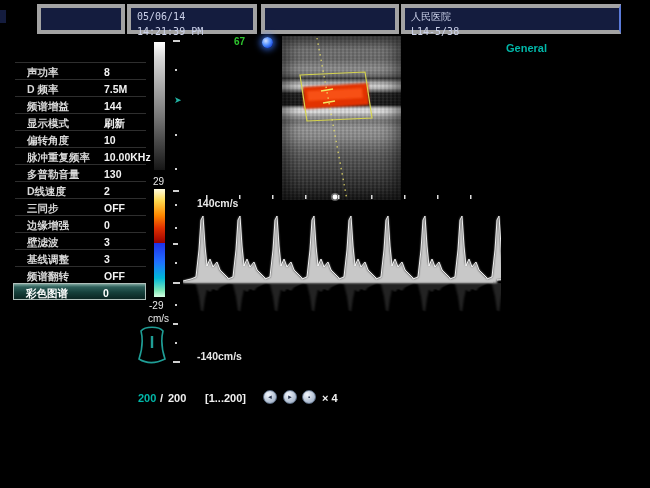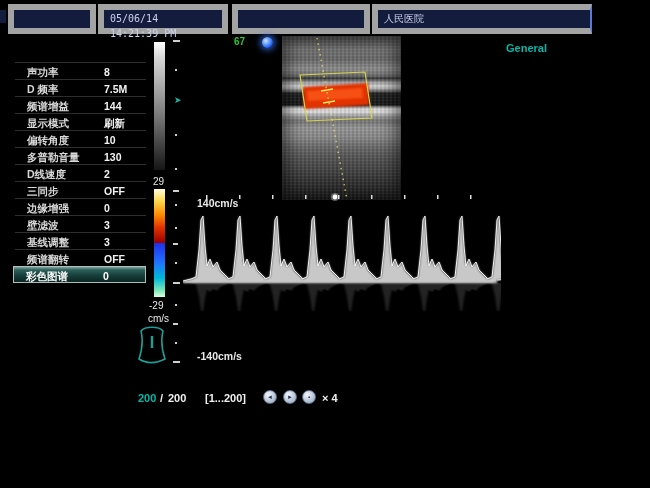--- a/index.html
+++ b/index.html
@@ -1,21 +1,21 @@
 <!DOCTYPE html>
 <html><head>
 <meta charset="utf-8">
 <style>
   html,body{margin:0;padding:0;background:#000;}
   #screen{position:relative;width:650px;height:488px;background:#000;overflow:hidden;
           font-family:"Liberation Sans",sans-serif;}
 
   
   .tb-box{position:absolute;top:4px;height:30px;background:#141c3e;
-          border:6px solid #a3a3a3;box-sizing:border-box;}
+          border:4px solid #a3a3a3;box-sizing:border-box;margin-left:29px;}
   .tb-text{font-family:"DejaVu Sans Mono",monospace;font-size:10px;line-height:13px;
            color:#ccd2ea;padding:2px 0 0 6px;white-space:nowrap;}
 
   
   #left-panel{position:absolute;left:15px;top:62px;width:131px;}
   .lp-row{position:relative;height:17px;border-top:1px solid #2e2e2e;box-sizing:border-box;}
   .lp-label{position:absolute;left:12px;top:3px;font-size:10.5px;font-weight:bold;color:#d8d8d8;white-space:nowrap;text-align:center;}
   .lp-value{position:absolute;left:89px;top:3px;font-size:10.5px;font-weight:bold;color:#f2f2f2;white-space:nowrap;}
   .lp-row.hl{background:linear-gradient(180deg,#7da69e 0%,#2e5f5a 20%,#16403b 55%,#0b2522 100%);
              border:1px solid #aebeba;margin-left:-2px;padding-left:18px;width:133px;}
@@ -82,20 +82,21 @@
 
   <div id="edge-sliver"></div>
   <div class="tb-box" style="left:8px;width:88px;"></div>
   <div class="tb-box" style="left:98px;width:130px;">
     <div class="tb-text">05/06/14</div>
     <div class="tb-text">14:21:39 PM</div>
   </div>
   <div class="tb-box" style="left:232px;width:138px;"></div>
   <div class="tb-box" style="left:372px;width:220px;border-right:2px solid #5b7ad8;">
     <div class="tb-text">人民医院</div>
+    <div class="tb-text">L14-5/38</div>
   </div>
 
   <div id="left-panel">
 
   <div class="lp-row">
         <span class="lp-label">声功率</span>
         <span class="lp-value">8</span>
       </div>
       <div class="lp-row">
         <span class="lp-label">D 频率</span>
@@ -105,20 +106,24 @@
         <span class="lp-label">频谱增益</span>
         <span class="lp-value">144</span>
       </div>
       <div class="lp-row">
         <span class="lp-label">显示模式</span>
         <span class="lp-value">刷新</span>
       </div>
       <div class="lp-row">
         <span class="lp-label">偏转角度</span>
         <span class="lp-value">10</span>
+      </div>
+      <div class="lp-row">
+        <span class="lp-label">脉冲重复频率</span>
+        <span class="lp-value">10.00KHz</span>
       </div>
       <div class="lp-row">
         <span class="lp-label">多普勒音量</span>
         <span class="lp-value">130</span>
       </div>
       <div class="lp-row">
         <span class="lp-label">D线速度</span>
         <span class="lp-value">2</span>
       </div>
       <div class="lp-row">

